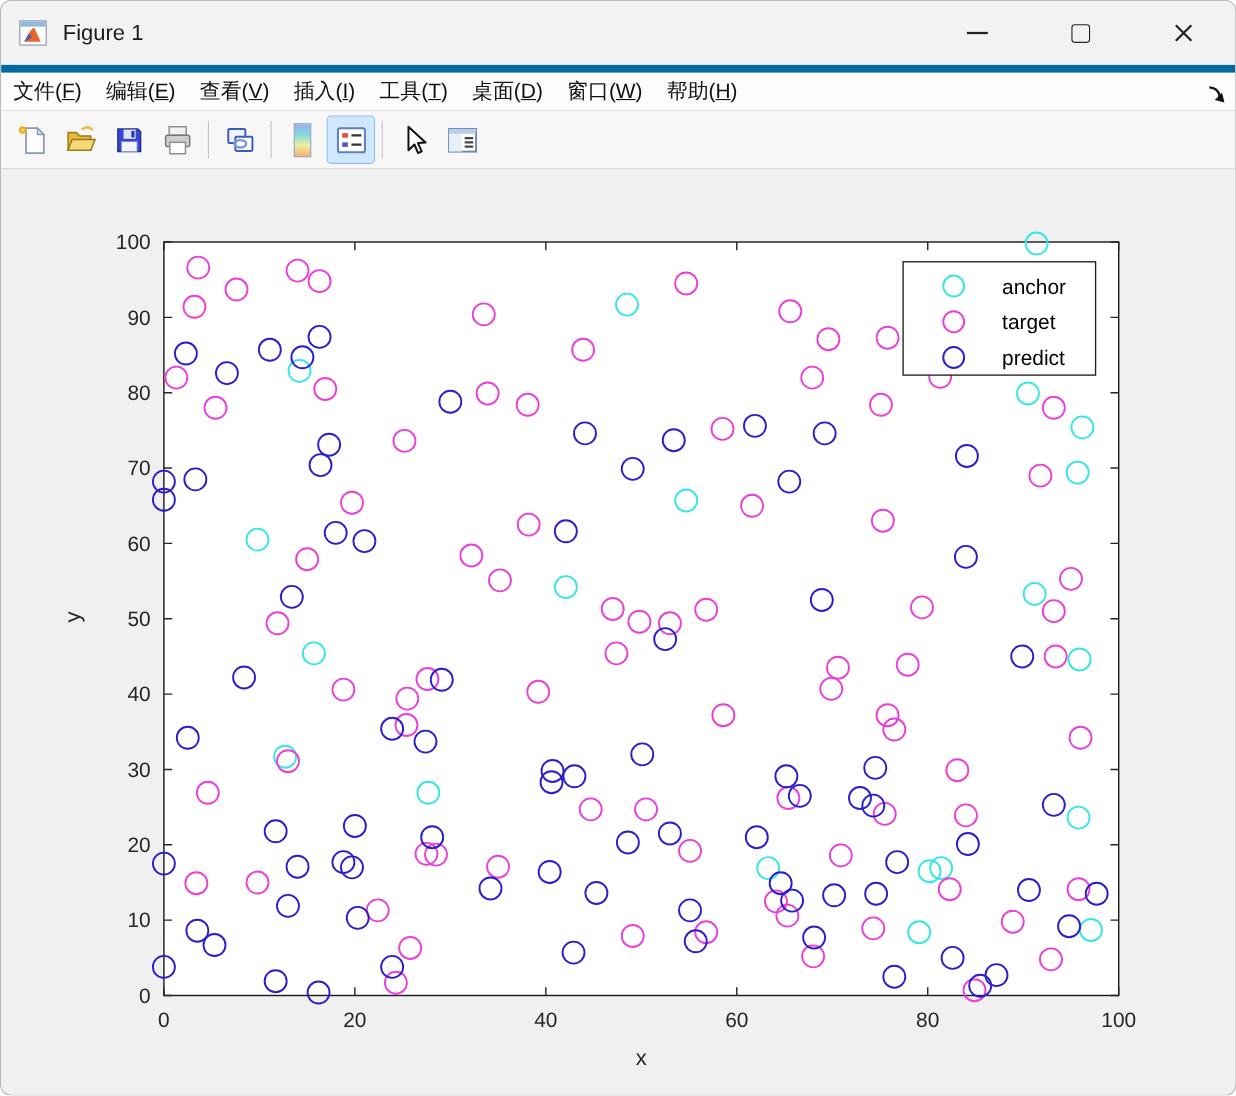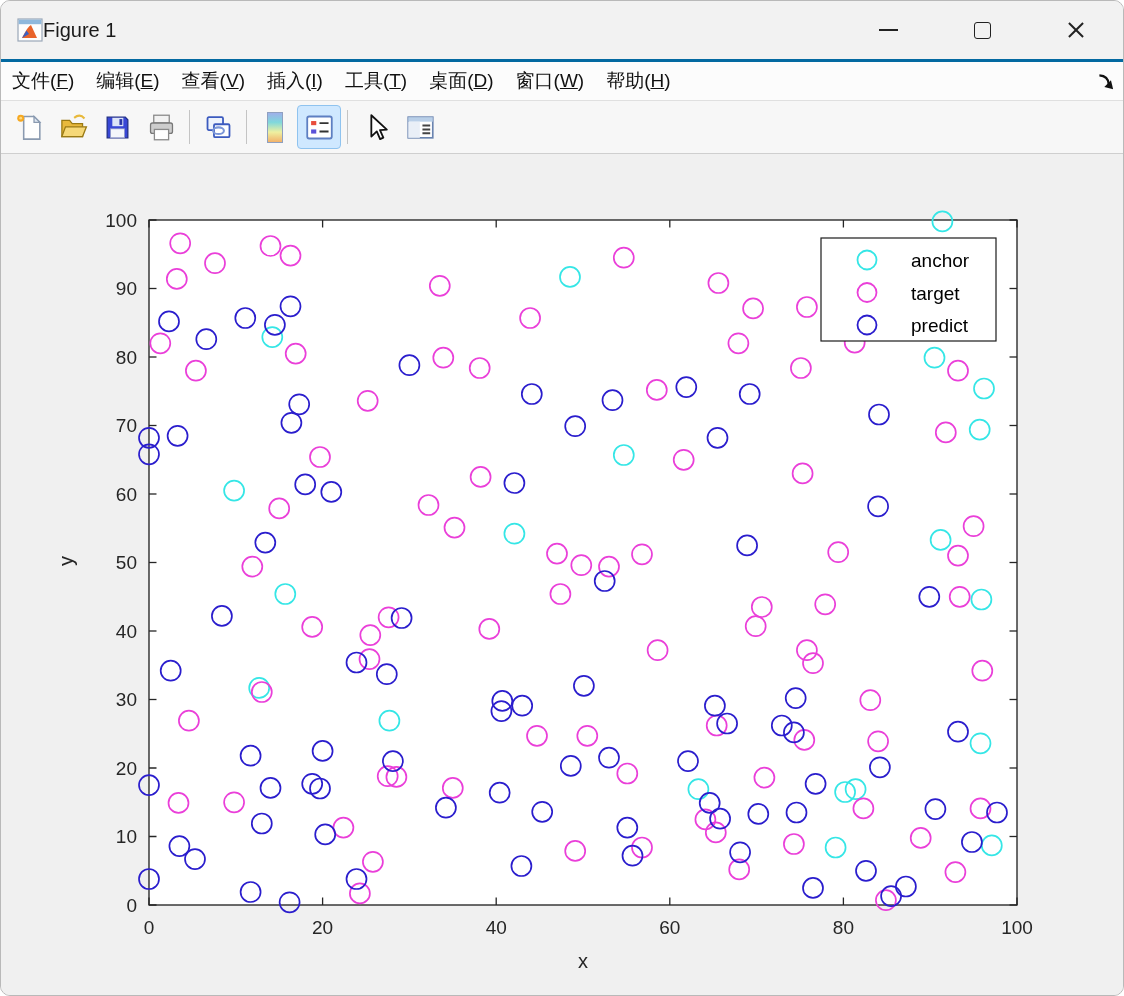--- a/index.html
+++ b/index.html
@@ -2,32 +2,32 @@
 <html><head>
 <meta charset="utf-8">
 <style>
   html,body{margin:0;padding:0;background:#ffffff;font-family:"Liberation Sans",sans-serif;}
   .window{position:relative;width:1124px;height:996px;background:#f0f0f0;border:1px solid #b9b9b9;
           border-radius:10px;overflow:hidden;box-sizing:border-box;}
   
   .titlebar{position:absolute;left:0;top:0;width:100%;height:58px;background:#f2f2f2;
             display:flex;align-items:center;}
   .app-icon{margin-left:16px;width:26px;height:24px;flex:0 0 auto;}
-  .title-text{font-size:20px;color:#1a1a1a;}
+  .title-text{margin-left:14px;font-size:20px;color:#1a1a1a;}
   .win-controls{position:absolute;right:28px;top:0;height:58px;display:flex;align-items:center;gap:56px;}
   .wbtn{width:38px;height:38px;display:flex;align-items:center;justify-content:center;cursor:default;}
   .min-glyph{width:19px;height:2px;background:#222;}
   .max-glyph{width:15px;height:15px;border:1.8px solid #222;border-radius:3px;}
   .close-glyph{position:relative;width:18px;height:18px;}
   .close-glyph::before,.close-glyph::after{content:"";position:absolute;left:8px;top:-1px;width:2px;height:20px;background:#222;}
   .close-glyph::before{transform:rotate(45deg);}
   .close-glyph::after{transform:rotate(-45deg);}
   
   .menubar{position:absolute;left:0;top:58px;width:100%;height:42px;background:#fcfcfc;
-           border-top:3px solid #0369a1;border-bottom:1px solid #e0e0e0;display:flex;align-items:center;
+           border-top:7px solid #0369a1;border-bottom:1px solid #e0e0e0;display:flex;align-items:center;
            box-sizing:border-box;font-size:19px;color:#111;}
   .menu-item{padding:0 11px;white-space:nowrap;cursor:default;}
   .menu-item u{text-decoration:underline;}
   .dock-arrow{position:absolute;right:6px;top:9px;width:22px;height:22px;}
   
   .toolbar{position:absolute;left:0;top:100px;width:100%;height:53px;background:#f7f7f7;
            border-bottom:1px solid #cfcfcf;display:flex;align-items:center;box-sizing:border-box;padding-left:6px;}
   .tb{width:44px;height:44px;display:flex;align-items:center;justify-content:center;border-radius:4px;}
   .tb svg{width:31px;height:31px;}
   .tb.active{background:#cfe8ff;border:1px solid #8fc3ef;box-sizing:border-box;}

